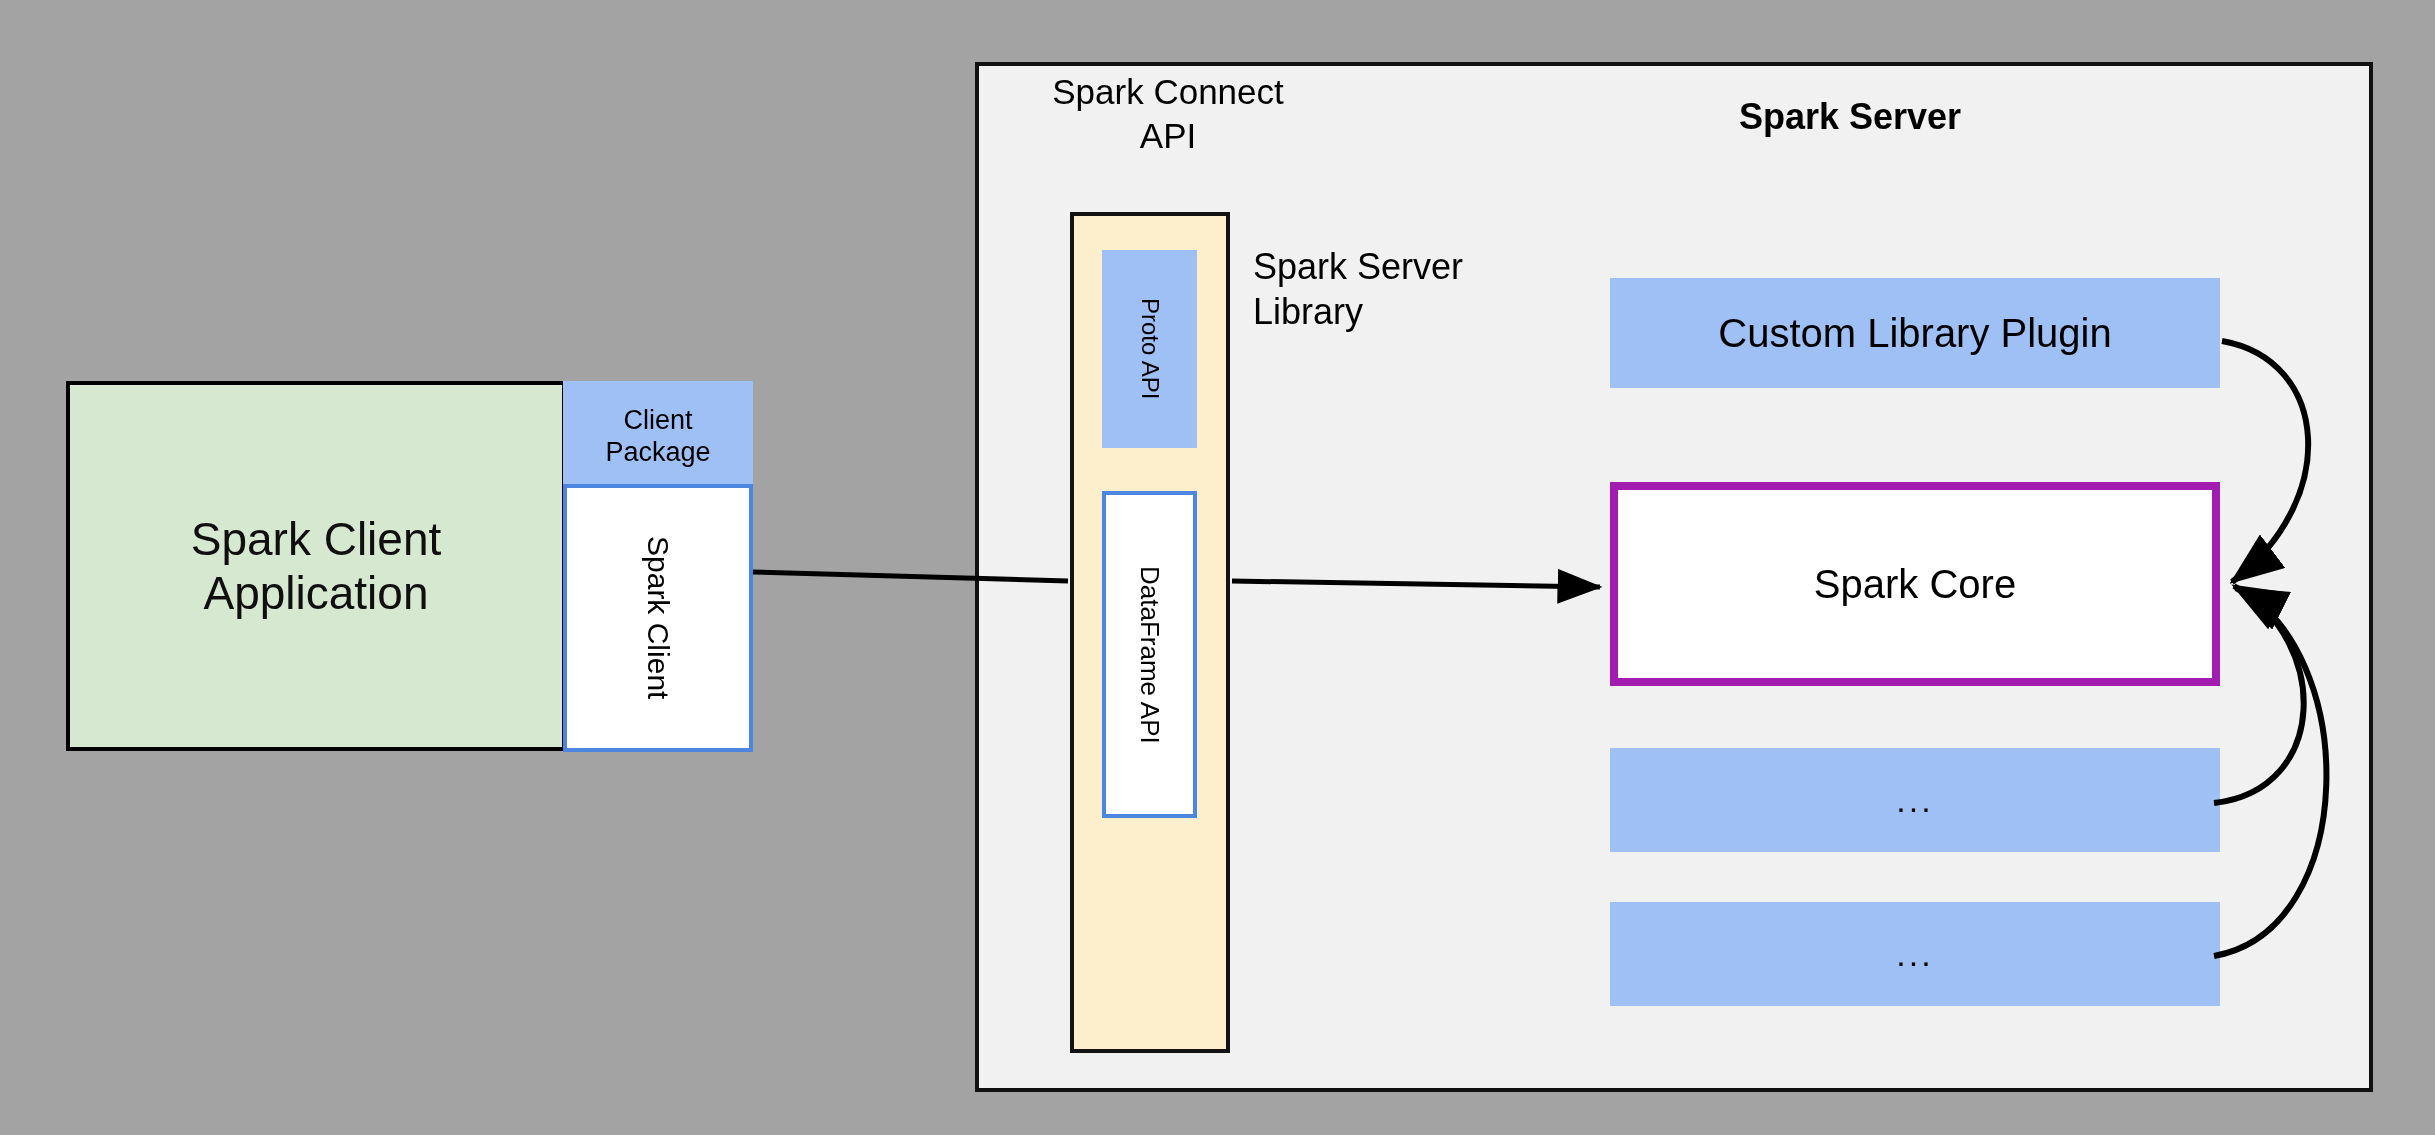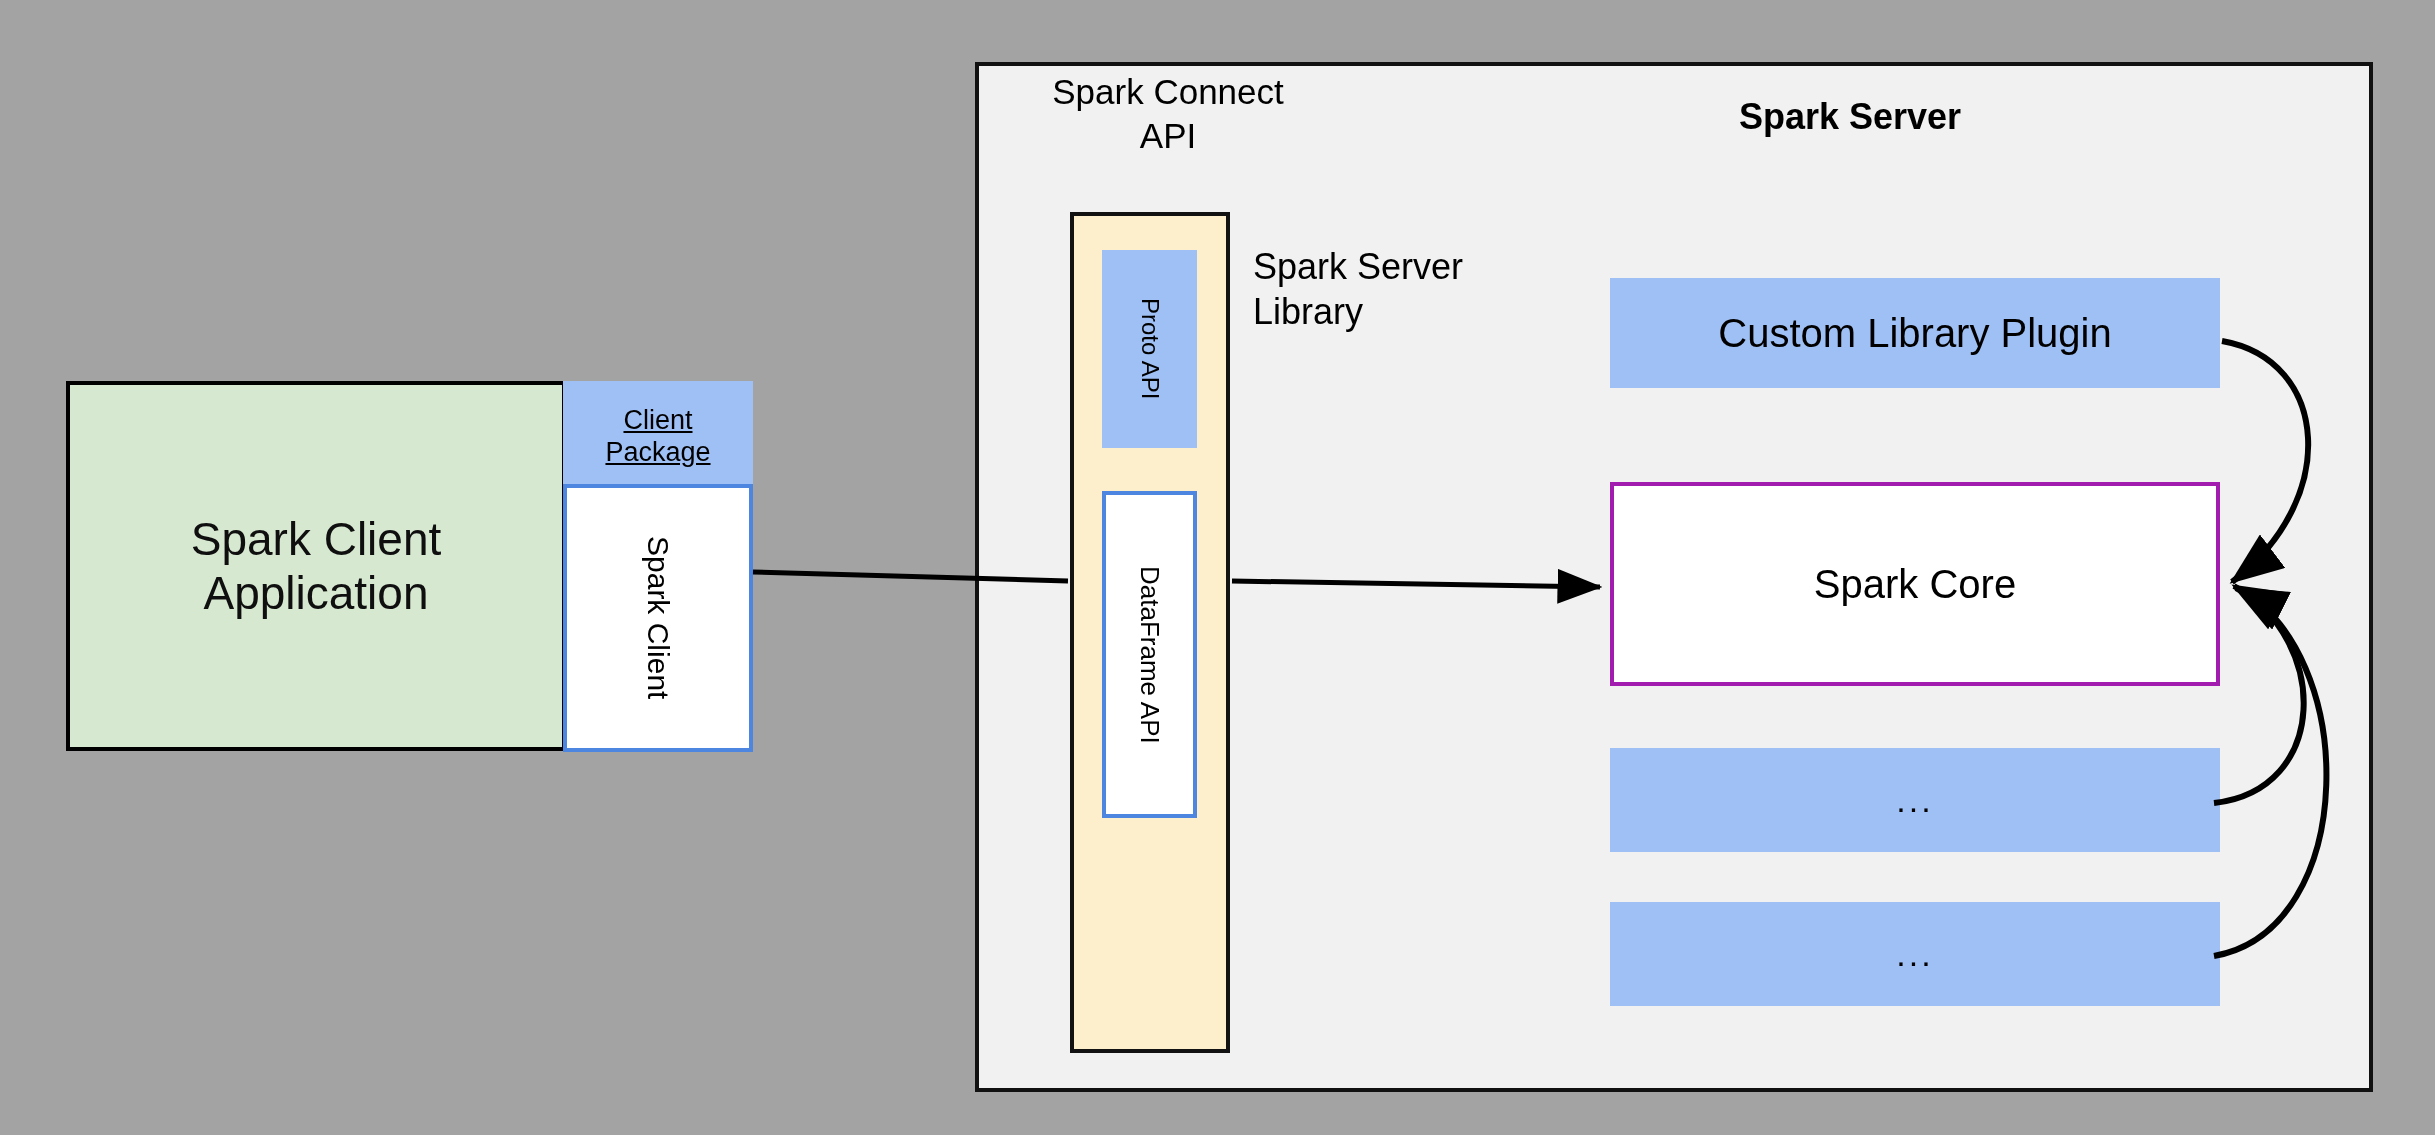--- a/index.html
+++ b/index.html
@@ -29,21 +29,21 @@
   }
   #client-app-label {
     font-size: 46px; line-height: 1.18; text-align: center;
     white-space: pre-line; color: #0f0f0f;
   }
 
   #client-package-box {
     left: 563px; top: 381px; width: 190px; height: 110px;
     background: #9fc0f5;
     border: 2px solid #9fc0f5;
-    display: flex; align-items: center; justify-content: center; text-decoration: underline;
+    display: flex; align-items: center; justify-content: center;
   }
   #client-package-label {
     font-size: 27px; line-height: 1.2; text-align: center;
     white-space: pre-line;
   }
 
   #spark-client-box {
     left: 563px; top: 484px; width: 190px; height: 268px;
     background: #ffffff;
     border: 4px solid #4d86e0;
@@ -116,21 +116,21 @@
   .component {
     left: 1610px; width: 610px;
     display: flex; align-items: center; justify-content: center;
   }
   .component.plugin {
     background: #9fc0f5;
     border: none;
   }
   .component.core {
     background: #ffffff;
-    border: 4px solid #a21caf;
+    border: 8px solid #a21caf;
   }
   #component-0 { top: 278px; height: 110px; }
   #component-1 { top: 482px; height: 204px; }
   #component-2 { top: 748px; height: 104px; }
   #component-3 { top: 902px; height: 104px; }
 
   .component-label { font-size: 40px; text-align: center; }
   .component-label.small { font-size: 34px; letter-spacing: 3px; }
 
   #connector-layer {

